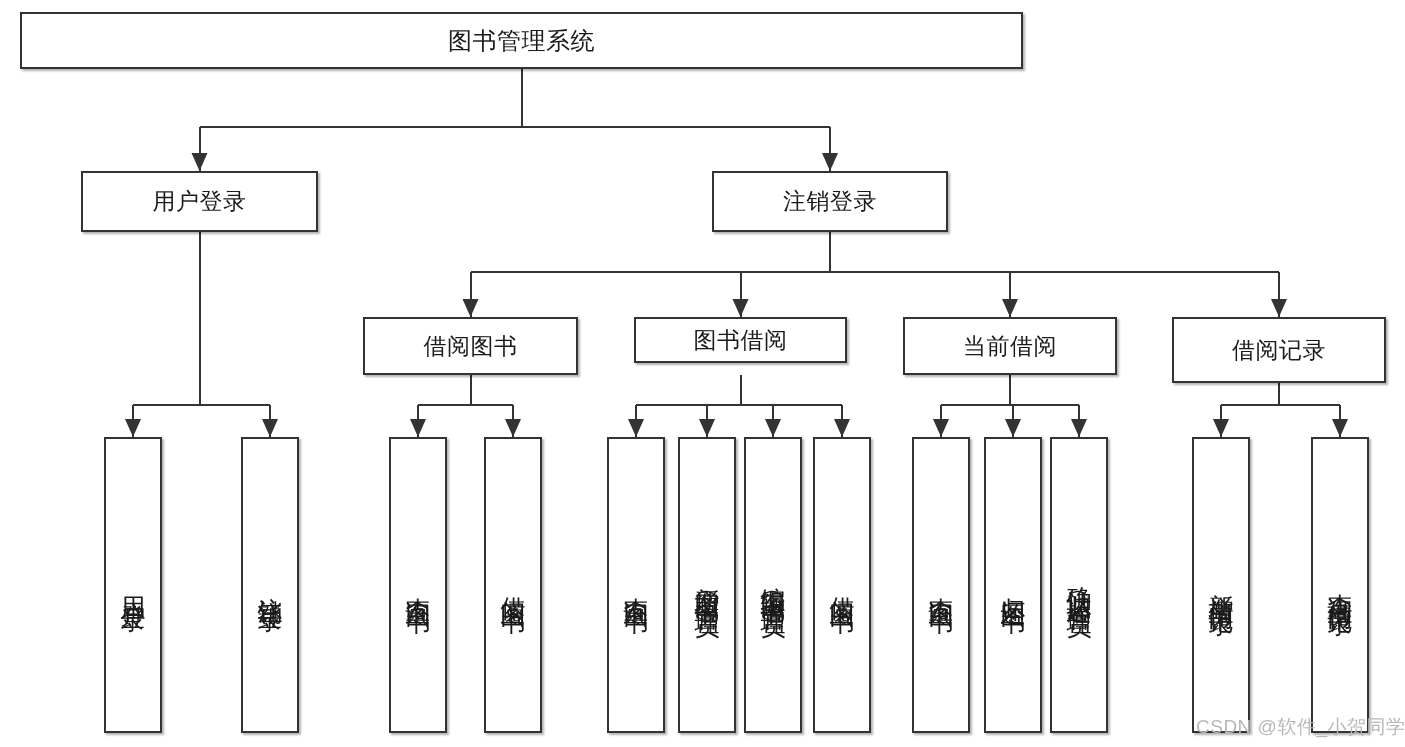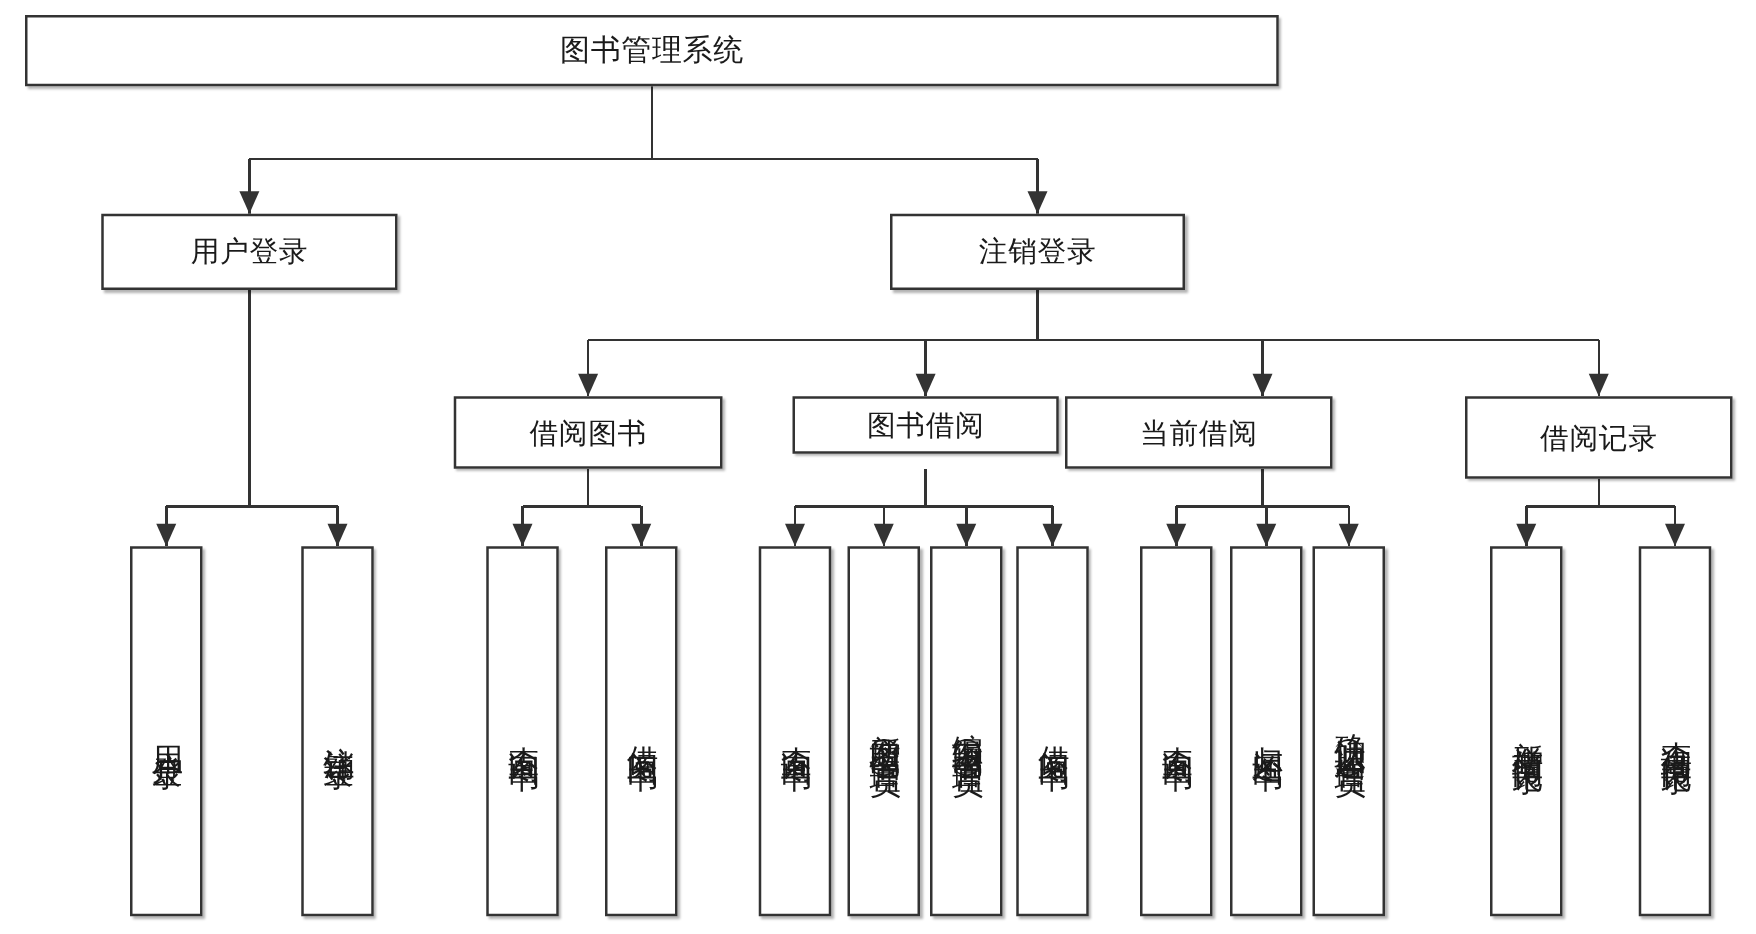--- a/index.html
+++ b/index.html
@@ -143,21 +143,21 @@
       </div>
       <div class="node horiz" style="left: 712px; top: 171px; width: 236px; height: 61px;">
         <span class="node-label">注销登录</span>
       </div>
       <div class="node horiz" style="left: 363px; top: 317px; width: 215px; height: 58px;">
         <span class="node-label">借阅图书</span>
       </div>
       <div class="node horiz" style="left: 634px; top: 317px; width: 213px; height: 46px;">
         <span class="node-label">图书借阅</span>
       </div>
-      <div class="node horiz" style="left: 852px; top: 317px; width: 214px; height: 58px;">
+      <div class="node horiz" style="left: 903px; top: 317px; width: 214px; height: 58px;">
         <span class="node-label">当前借阅</span>
       </div>
       <div class="node horiz" style="left: 1172px; top: 317px; width: 214px; height: 66px;">
         <span class="node-label">借阅记录</span>
       </div>
       <div class="node vert" style="left: 104px; top: 437px; width: 58px; height: 296px;">
         <span class="node-label">用户登录</span>
       </div>
       <div class="node vert" style="left: 241px; top: 437px; width: 58px; height: 296px;">
         <span class="node-label">注销登录</span>
@@ -190,14 +190,15 @@
         <span class="node-label">确认归还（管理员）</span>
       </div>
       <div class="node vert" style="left: 1192px; top: 437px; width: 58px; height: 296px;">
         <span class="node-label">新增借阅记录</span>
       </div>
       <div class="node vert" style="left: 1311px; top: 437px; width: 58px; height: 296px;">
         <span class="node-label">查询借阅记录</span>
       </div>
     </div>
 
+  <div class="watermark" style="left: 1196px; top: 714px;">CSDN @软件_小贺同学</div>
 
 </div>
 
 </body></html>

